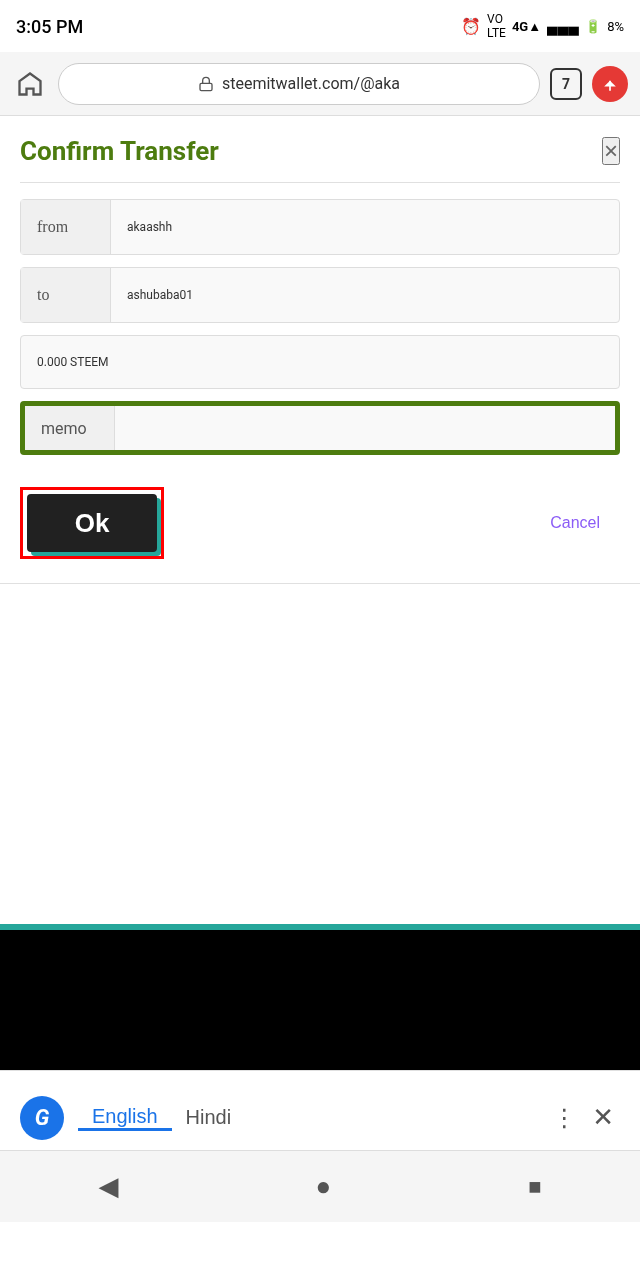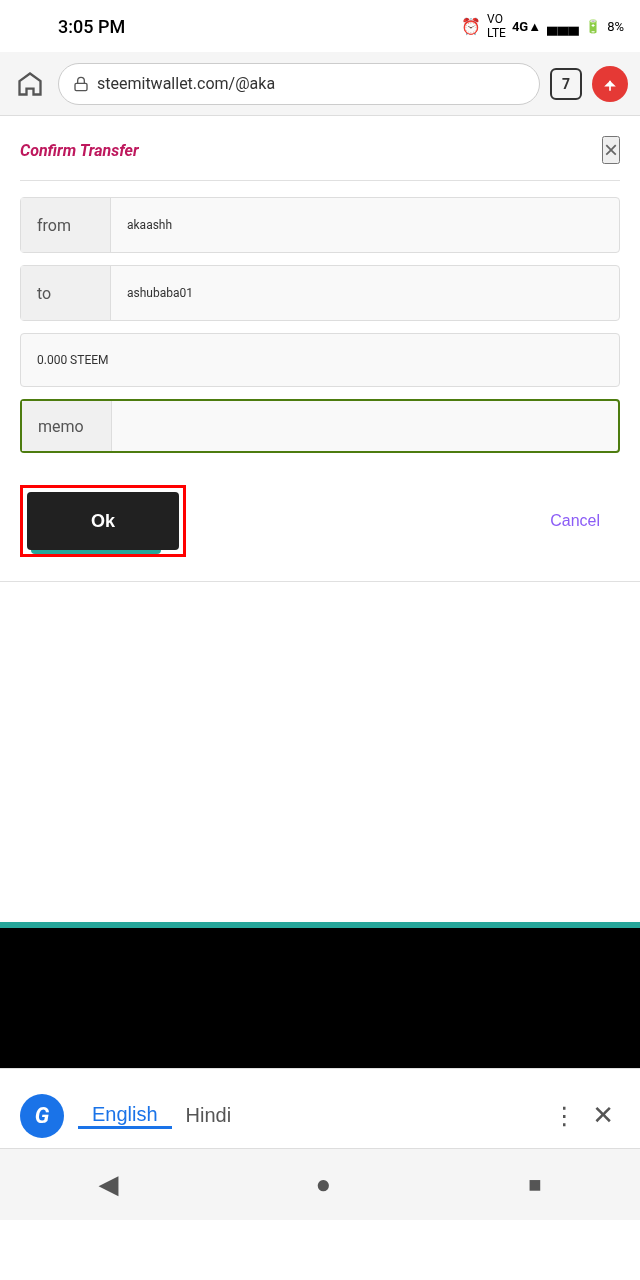--- a/index.html
+++ b/index.html
@@ -18,21 +18,20 @@
       background: #fff;
       display: flex;
       align-items: center;
       justify-content: space-between;
       padding: 0 16px;
     }
     .status-time {
       font-size: 18px;
       font-weight: 500;
       color: #000;
-      margin-left: 42px;
     }
     .status-icons {
       display: flex;
       align-items: center;
       gap: 6px;
       font-size: 13px;
       color: #000;
     }
 
     
@@ -55,20 +54,21 @@
     .url-bar {
       flex: 1;
       height: 42px;
       background: #fff;
       border: 1px solid #ccc;
       border-radius: 22px;
       display: flex;
       align-items: center;
       padding: 0 14px;
       gap: 8px;
+      justify-content: center;
     }
     .url-text {
       font-size: 16px;
       color: #333;
     }
     .tab-badge {
       width: 32px;
       height: 32px;
       border: 2px solid #333;
       border-radius: 6px;
@@ -96,24 +96,23 @@
     }
     .dialog-header {
       display: flex;
       align-items: center;
       justify-content: space-between;
       padding-bottom: 16px;
       border-bottom: 1px solid #e0e0e0;
       margin-bottom: 16px;
     }
     .dialog-title {
-      font-size: 16px;
+      font-size: 26px;
       font-weight: bold;
-      color: #be185d;
-      font-style: italic;
+      color: #4d7c0f;
     }
     .close-btn {
       font-size: 24px;
       color: #666;
       cursor: pointer;
       line-height: 1;
     }
 
     
     .field-row {
@@ -129,33 +128,34 @@
       min-width: 90px;
       padding: 12px 16px;
       font-size: 16px;
       color: #555;
       background: #f0f0f0;
       height: 100%;
       min-height: 54px;
       display: flex;
       align-items: center;
       border-right: 1px solid #ddd;
+      font-family: Liberation Serif, serif;
     }
     .field-value {
       padding: 0 16px;
       font-size: 12px;
       color: #333;
       flex: 1;
     }
 
     
     .memo-row {
       display: flex;
       align-items: stretch;
-      border: 2px solid #4d7c0f;
+      border: 5px solid #4d7c0f;
       border-radius: 4px;
       background: #f9f9f9;
       margin-bottom: 16px;
       min-height: 54px;
     }
     .memo-label {
       min-width: 90px;
       padding: 0 16px;
       font-size: 16px;
       color: #555;
@@ -186,25 +186,25 @@
       position: absolute;
       left: 8px;
       top: 8px;
       width: 130px;
       height: 58px;
       background: #26a69a;
       border-radius: 4px;
     }
     .ok-btn {
       position: relative;
-      width: 152px;
+      width: 130px;
       height: 58px;
       background: #212121;
       color: #fff;
-      font-size: 18px;
+      font-size: 26px;
       font-weight: bold;
       border: none;
       border-radius: 4px;
       cursor: pointer;
       z-index: 1;
     }
     .cancel-btn {
       font-size: 16px;
       color: #8b5cf6;
       background: none;

